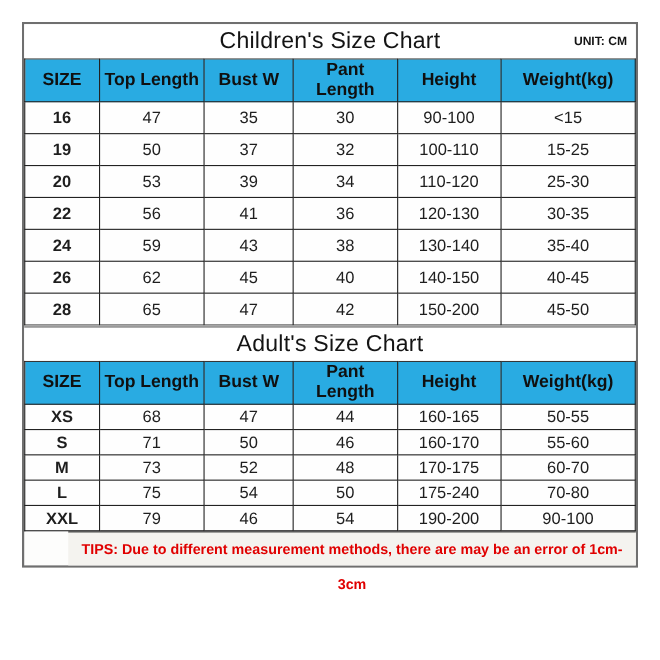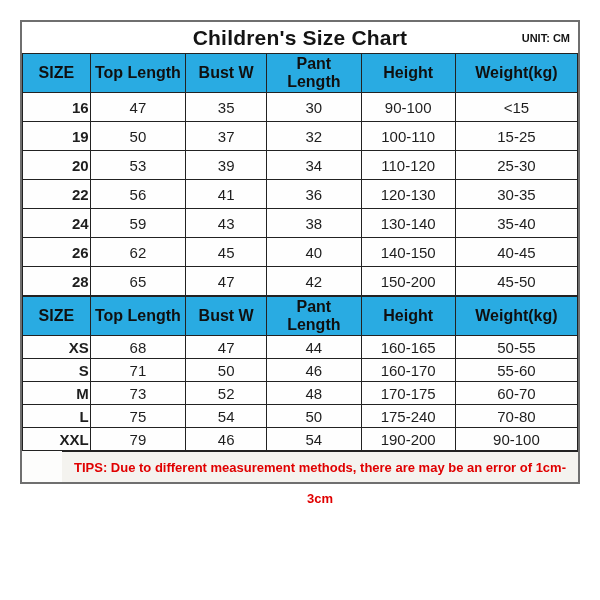--- a/index.html
+++ b/index.html
@@ -22,21 +22,21 @@
     border:2px solid var(--outer-border);
     background:#fdfdfc;
   }
   .title-row{
     position:relative;height:31px;
     display:flex;align-items:center;justify-content:center;
     background:#ffffff;
   }
   .title-row.adult{border-top:2px solid #9a9a9a;height:32px;}
   .chart-title{
-    font-size:21px;font-weight:bold;color:#141414;letter-spacing:0.2px;
+    font-size:21px;font-weight:normal;color:#141414;letter-spacing:0.2px;
   }
   .unit-label{
     position:absolute;right:8px;top:50%;transform:translateY(-50%);
     font-size:11px;font-weight:bold;color:#141414;
   }
   table{width:100%;border-collapse:collapse;table-layout:fixed;}
   col.c-size{width:12.2%;}
   col.c-top{width:17.2%;}
   col.c-bust{width:14.6%;}
   col.c-pant{width:17%;}
@@ -48,21 +48,21 @@
     height:30px;font-size:16px;font-weight:bold;
     text-align:center;color:#101010;
   }
   td{
     border:1px solid var(--cell-border);
     text-align:center;font-size:15px;color:#1e1e1e;
     background:#fefefe;
   }
   table.children td{height:29px;}
   table.adult td{height:23px;}
-  td:first-child{font-weight:bold;text-align:right;}
+  td:first-child{font-weight:bold;}
   .tips-row{
     border-top:1px solid var(--cell-border);
     background:var(--tips-bg);
     height:31px;line-height:31px;
     text-align:center;
     color:var(--tips-text);
     font-size:13px;font-weight:bold;margin-left:40px;
   }
 </style>
 </head>
@@ -147,20 +147,23 @@
           <td>28</td>
           <td>65</td>
           <td>47</td>
           <td>42</td>
           <td>150-200</td>
           <td>45-50</td>
         </tr>
       </tbody>
   </table>
 
+  <div class="title-row adult">
+    <span class="chart-title">Adult's Size Chart</span>
+  </div>
 
   <table class="adult">
     <colgroup>
       <col class="c-size">
         <col class="c-top">
         <col class="c-bust">
       <col class="c-pant">
         <col class="c-height">
         <col class="c-weight">
     </colgroup>

